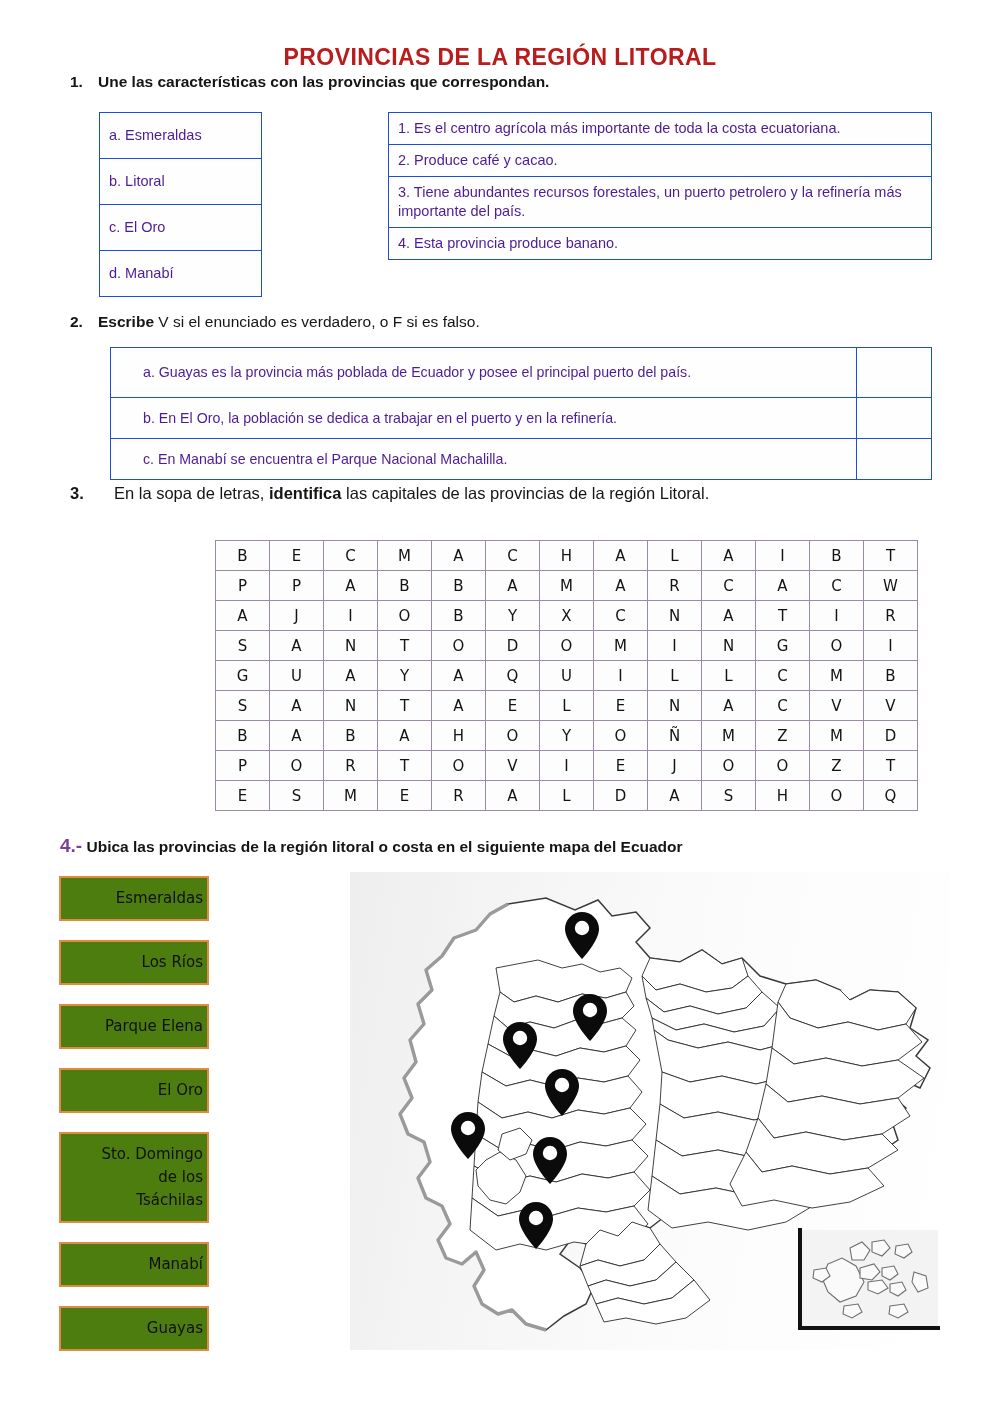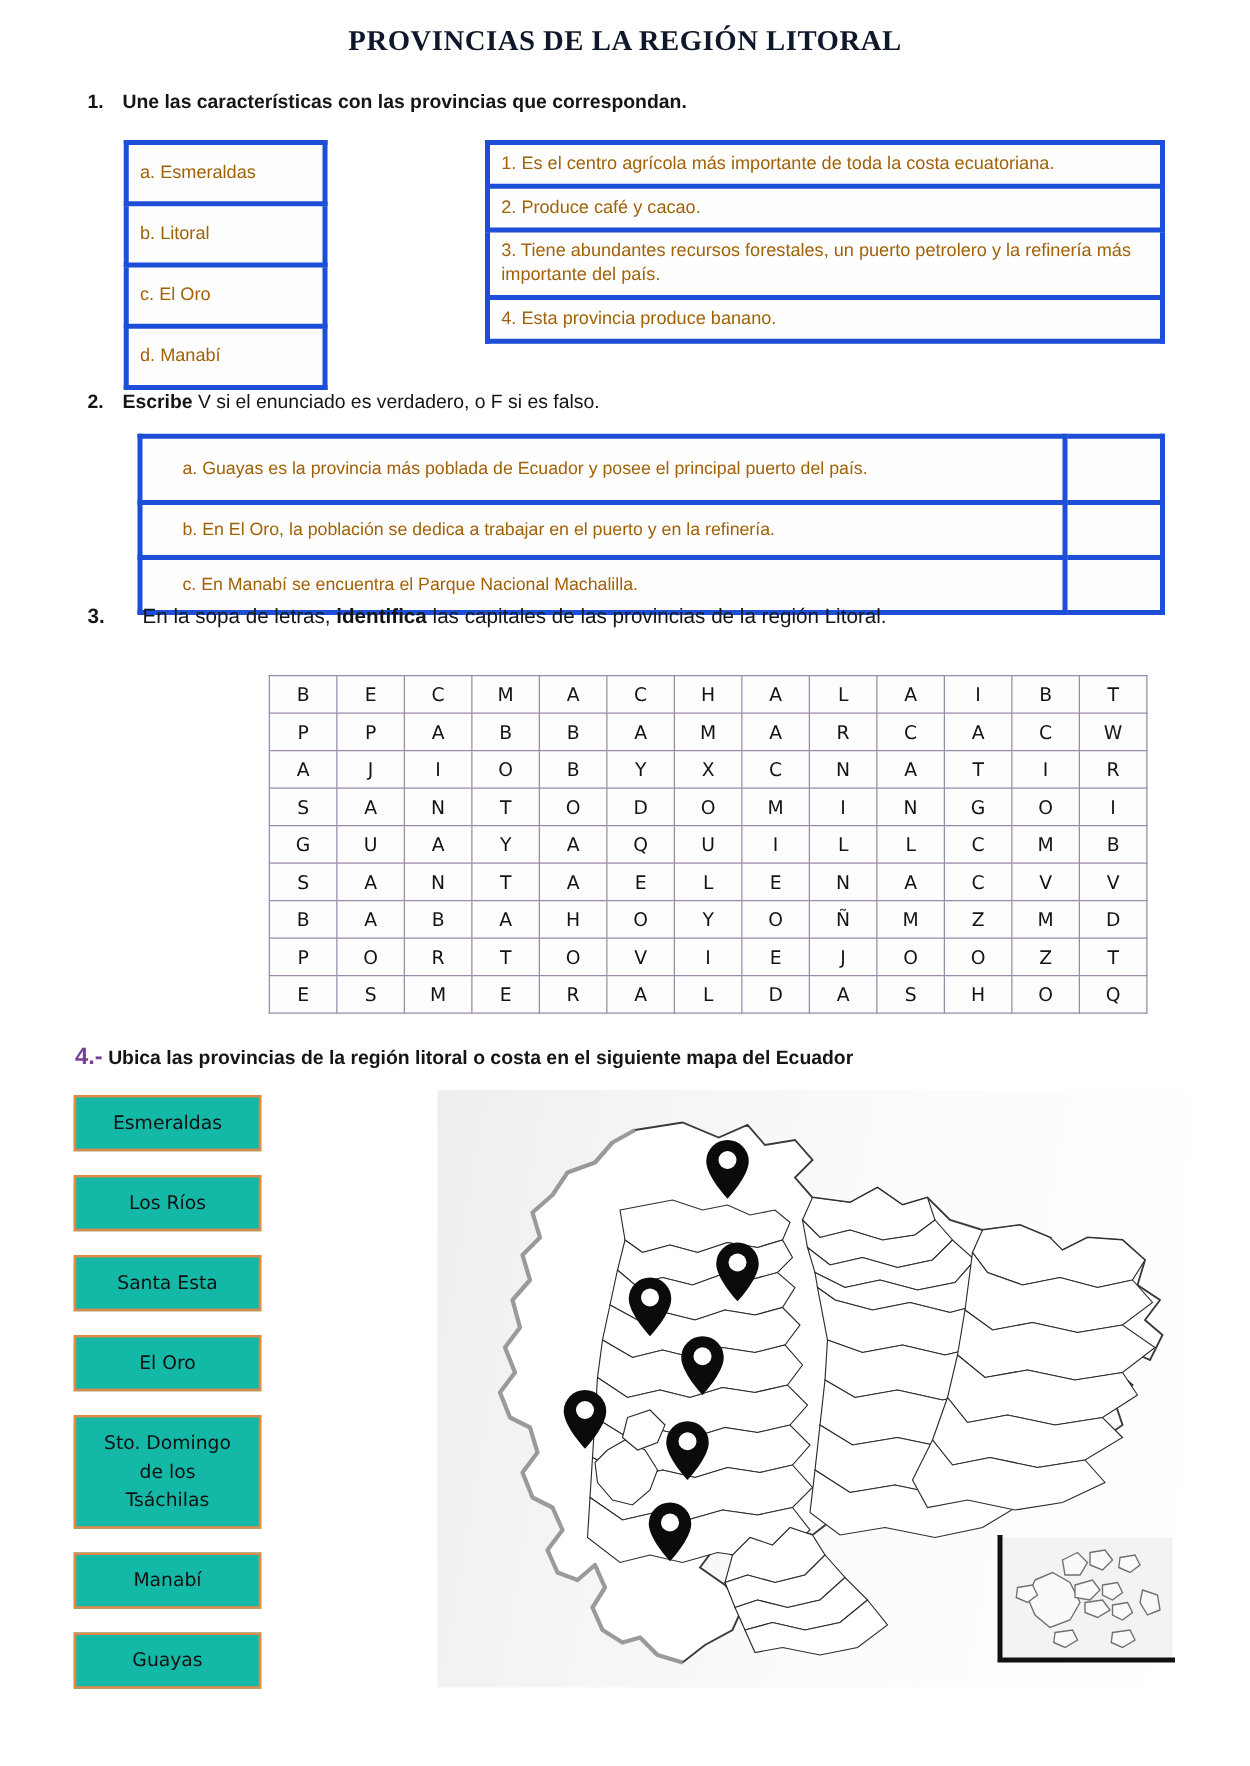--- a/index.html
+++ b/index.html
@@ -13,28 +13,28 @@
     height: 1413px;
     position: relative;
     font-family: "Liberation Sans", sans-serif;
     color: #1a1a1a;
     overflow: hidden;
   }
 
   
   .page-title {
     position: absolute;
-    left: 0; top: 20px;
+    left: 0; top: 44px;
     width: 1000px;
     text-align: center;
-    font-family: Liberation Serif, serif;
+    font-family: Liberation Sans, sans-serif;
     font-weight: bold;
     font-size: 23px;
     letter-spacing: 0.4px;
-    color: #0f172a;
+    color: #b91c1c;
   }
 
   
   .ex-head {
     position: absolute;
     font-weight: bold;
     font-size: 15.5px;
     color: #151515;
     white-space: nowrap;
   }
@@ -55,26 +55,26 @@
   #ex4-head .purple { color: #7b3f98; font-weight: bold; font-size: 19px; }
 
   
   .tbl {
     position: absolute;
     border-collapse: collapse;
     background: #fefeff;
     border: 1px solid #4a4a4a;
   }
   .tbl td {
-    border: 4px solid #1d4ed8;
+    border: 1px solid #1d4ed8;
     font-size: 14.5px;
     line-height: 19px;
     padding: 6px 9px;
     vertical-align: middle;
-    color: #a16207;
+    color: #4c1d95;
   }
   #t1-left { left: 99px; top: 112px; width: 163px; }
   #t1-left td { height: 33px; }
   #t1-right { left: 388px; top: 112px; width: 544px; }
 
   
   #t2 { left: 110px; top: 347px; width: 822px; }
   #t2 td.stmt { font-size: 14.2px; padding-left: 32px; }
   #t2 td.ans { width: 56px; }
   #t2 tr.tall td { height: 37px; }
@@ -100,22 +100,22 @@
   #wordsearch { border: 1px solid #6d6d6d; }
 
   
   #province-list {
     position: absolute;
     left: 59px; top: 876px;
     width: 150px;
   }
   .prov-box {
     border: 2px solid #e08a45;
-    background: #14b8a6;
-    text-align: center;
+    background: #4d7c0f;
+    text-align: right;
     font-family: "DejaVu Sans", sans-serif;
     font-size: 15px;
     line-height: 23px;
     color: #111111;
     padding: 9px 4px;
     margin-bottom: 19px;
     box-sizing: border-box;
   }
 
   
@@ -345,21 +345,21 @@
   </table>
 
 <div class="ex-head" id="ex4-head">
   <span class="purple">4.-</span>
   <span>Ubica las provincias de la región litoral o costa en el siguiente mapa del Ecuador</span>
 </div>
 
 <div id="province-list">
     <div class="prov-box"><span>Esmeraldas</span></div>
     <div class="prov-box"><span>Los Ríos</span></div>
-    <div class="prov-box"><span>Santa Esta</span></div>
+    <div class="prov-box"><span>Parque Elena</span></div>
     <div class="prov-box"><span>El Oro</span></div>
     <div class="prov-box"><span>Sto. Domingo</span><br><span>de los</span><br><span>Tsáchilas</span></div>
     <div class="prov-box"><span>Manabí</span></div>
     <div class="prov-box"><span>Guayas</span></div>
   </div>
 
 <div id="map-wrap">
   <svg viewBox="0 0 600 478" xmlns="http://www.w3.org/2000/svg">
 
     <path class="outline" d="M158,32 L196,26 L225,38 L248,28 L262,44 L286,40 L300,56 L286,70 L300,86 L330,90

